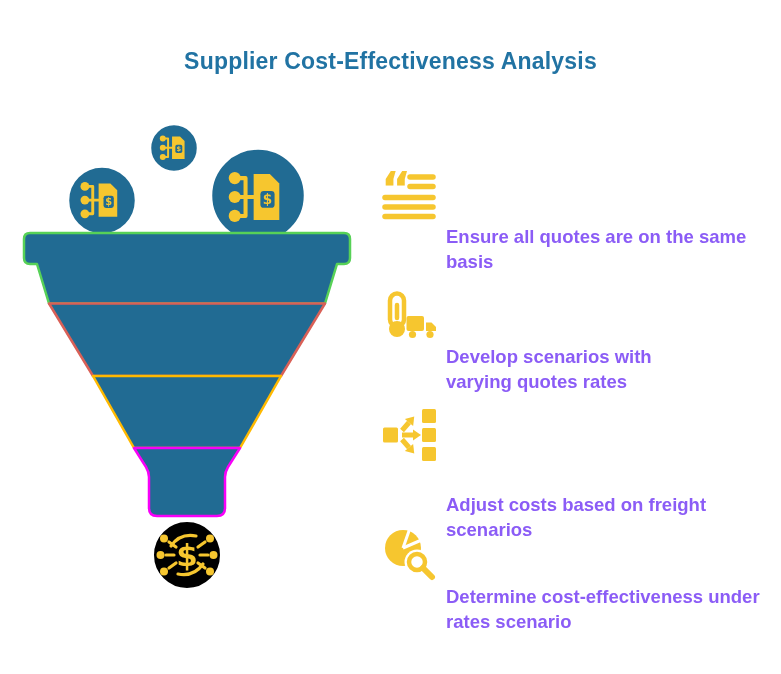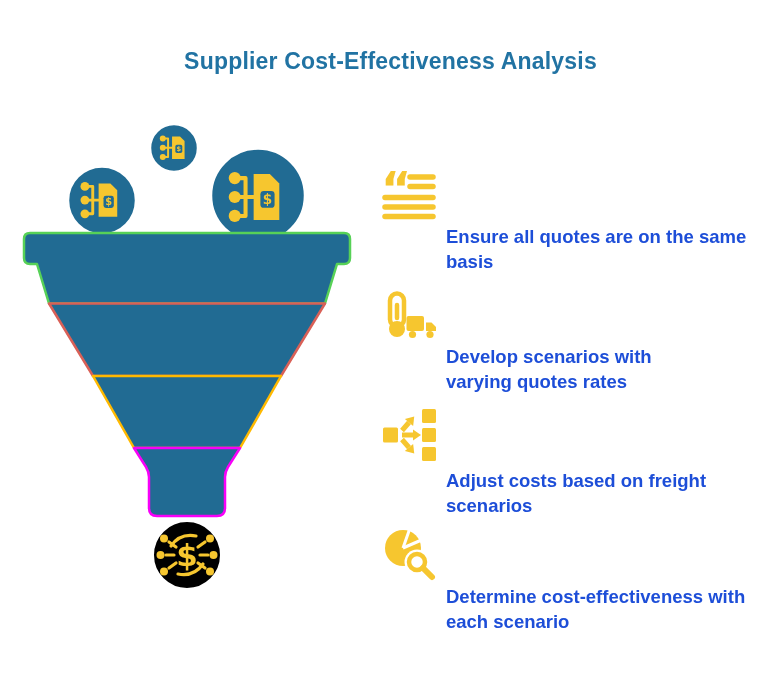--- a/index.html
+++ b/index.html
@@ -10,29 +10,29 @@
   .title{
     position:absolute;top:46px;left:0;width:781px;margin:0;
     text-align:center;font-size:23px;line-height:30px;font-weight:700;
     color:#2173A3;letter-spacing:.2px;
   }
   .diagram{position:absolute;left:0;top:0;width:781px;height:674px;}
   .step-icon{position:absolute;}
   .step-icon svg{display:block;}
   .step-text{
     position:absolute;margin:0;font-size:18.5px;line-height:25px;
-    font-weight:700;color:#1d4ed8;
+    font-weight:700;color:#8b5cf6;
   }
   #i1{left:381px;top:169px;}
   #i2{left:381px;top:290px;}
   #i3{left:382px;top:407px;}
   #i4{left:382px;top:527px;}
   #t1{left:446px;top:224px;width:330px;}
   #t2{left:446px;top:344px;width:272px;}
-  #t3{left:446px;top:468px;width:335px;}
+  #t3{left:446px;top:492px;width:335px;}
   #t4{left:446px;top:584px;width:335px;}
 </style>
 </head>
 <body>
 
 <div class="canvas">
 
   <h1 class="title">Supplier Cost-Effectiveness Analysis</h1>
 
   <svg class="diagram" viewBox="0 0 781 674" xmlns="http://www.w3.org/2000/svg">
@@ -146,15 +146,15 @@
       <circle cx="21" cy="21" r="18" fill="#F6C62F"></circle>
       <g stroke="#FFFFFF" stroke-width="3">
         <line x1="21" y1="21" x2="39.5" y2="13"></line>
         <line x1="21" y1="21" x2="27.5" y2="2.5"></line>
       </g>
       <circle cx="35" cy="35" r="12.5" fill="#FFFFFF"></circle>
       <circle cx="35" cy="35" r="8" fill="#FFFFFF" stroke="#F6C62F" stroke-width="4.5"></circle>
       <line x1="41" y1="41" x2="50" y2="50" stroke="#F6C62F" stroke-width="6" stroke-linecap="round"></line>
     </svg>
   </div>
-  <p class="step-text" id="t4">Determine cost-effectiveness with each scenario</p>
+  <p class="step-text" id="t4">Determine cost-effectiveness under rates scenario</p>
 
 </div>
 
 </body></html>

